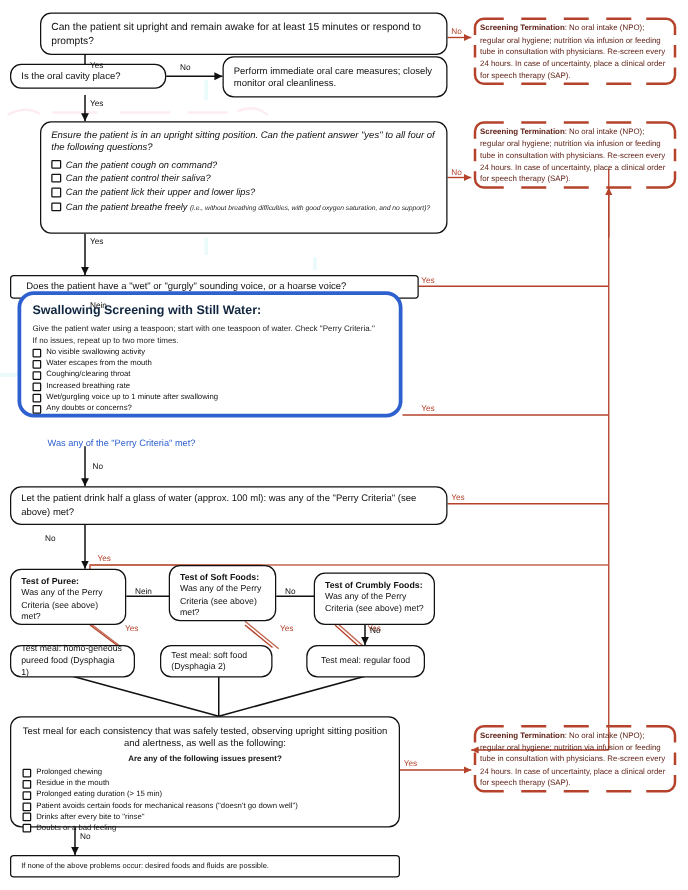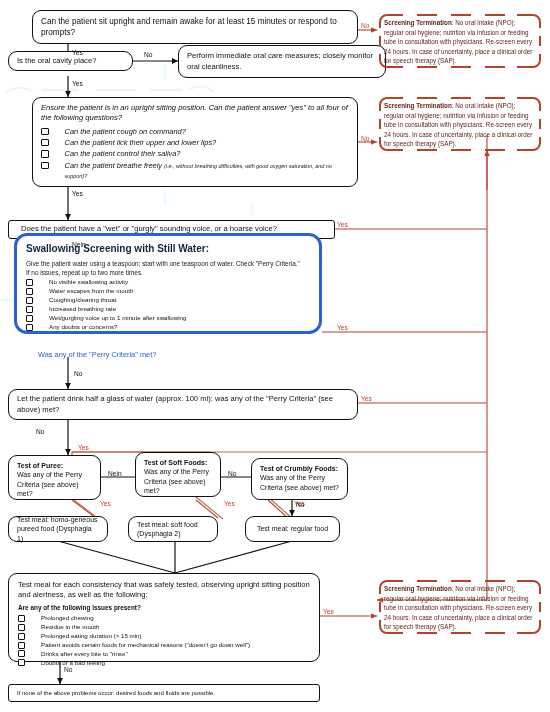--- a/index.html
+++ b/index.html
@@ -28,21 +28,21 @@
   
   .node.blue{
     border:3px solid #2f60cf;border-radius:13px;
   }
   .blue-title{font-size:10px;font-weight:bold;color:#10253f;margin-bottom:3px;}
   .blue-sub{font-size:6.4px;color:#1b1b1b;line-height:1.5;}
   .perry-head{font-size:8px;font-weight:bold;color:#2f60cf;margin:2px 0 1px;}
 
   
   .clist{list-style:none;margin:0;padding:0;}
-  .clist li{display:flex;align-items:flex-start;gap:16px;margin:0.6px 0;font-size:6.2px;line-height:1.35;}
+  .clist li{display:flex;align-items:flex-start;gap:4px;margin:0.6px 0;font-size:6.2px;line-height:1.35;}
   .cbox{
     flex:0 0 auto;width:5px;height:5px;border:1px solid #111;
     border-radius:1px;background:#fff;margin-top:0.5px;
   }
   .qlist li{font-size:7.4px;margin:1.4px 0;}
   .qlist .cbox{width:5.6px;height:5.6px;margin-top:1px;}
   .qnote{font-size:5.4px;color:#222;}
 
   
   .term{
@@ -180,38 +180,38 @@
   </svg>
 
   <div class="node t10" style="left:32px;top:10px;width:326px;height:34px;display:flex;align-items:flex-start;">
     <span>Can the patient sit upright and remain awake for at least 15 minutes or respond to prompts?</span>
   </div>
 
   <div class="node t9" style="left:8px;top:51px;width:125px;height:20px;display:flex;align-items:center;">
     <span>Is the oral cavity place?</span>
   </div>
 
-  <div class="node t9" style="left:178px;top:45px;width:208px;height:33px;display:flex;align-items:center;">
+  <div class="node t9" style="left:178px;top:45px;width:180px;height:33px;display:flex;align-items:flex-end;">
     <span>Perform immediate oral care measures; closely monitor oral cleanliness.</span>
   </div>
 
   <div class="node" style="left:32px;top:97px;width:326px;height:90px;font-style:italic;">
     <div class="t9">Ensure the patient is in an upright sitting position. Can the patient answer "yes" to all four of the following questions?</div>
     <ul class="clist qlist" style="margin-top:3px;">
       <li>
         <span class="cbox"></span>
         <span>Can the patient cough on command?</span>
       </li>
       <li>
         <span class="cbox"></span>
+        <span>Can the patient control their saliva?</span>
+      </li>
+      <li>
+        <span class="cbox"></span>
         <span>Can the patient lick their upper and lower lips?</span>
-      </li>
-      <li>
-        <span class="cbox"></span>
-        <span>Can the patient control their saliva?</span>
       </li>
       <li>
         <span class="cbox"></span>
         <span>
           <span>Can the patient breathe freely</span>
           <span class="qnote">(i.e., without breathing difficulties, with good oxygen saturation, and no support)?</span>
         </span>
       </li>
     </ul>
   </div>
@@ -278,21 +278,21 @@
   </div>
 
   <div class="node t8" style="left:128px;top:516px;width:90px;height:26px;display:flex;align-items:center;">
     <span>Test meal: soft food (Dysphagia 2)</span>
   </div>
 
   <div class="node t8" style="left:245px;top:516px;width:95px;height:26px;display:flex;align-items:center;justify-content:center;text-align:center;">
     <span>Test meal: regular food</span>
   </div>
 
-  <div class="node" style="left:8px;top:573px;width:312px;height:89px;padding:6px 9px;">
+  <div class="node" style="left:8px;top:573px;width:312px;height:89px;padding:6px 9px;text-align:center;">
     <div class="t9">Test meal for each consistency that was safely tested, observing upright sitting position and alertness, as well as the following:</div>
     <div class="t75 bold" style="margin-top:3px;">Are any of the following issues present?</div>
     <ul class="clist" style="margin-top:2px;">
       <li>
         <span class="cbox"></span>
         <span>Prolonged chewing</span>
       </li>
       <li>
         <span class="cbox"></span>
         <span>Residue in the mouth</span>

